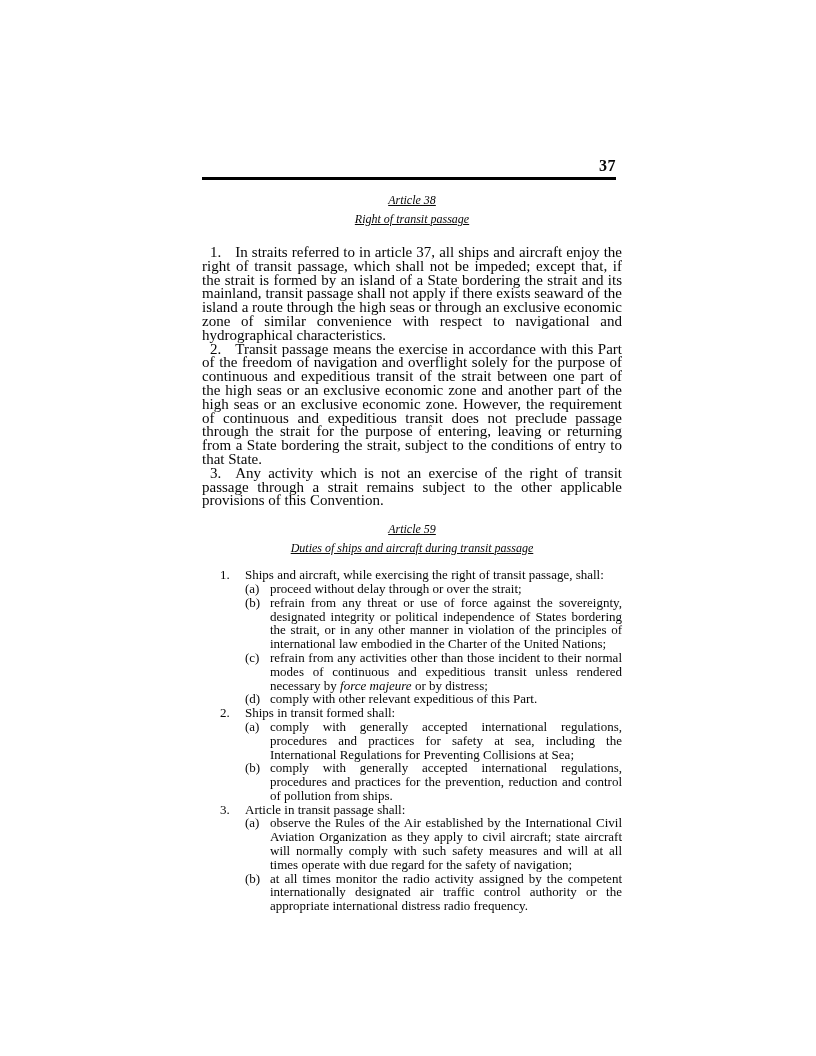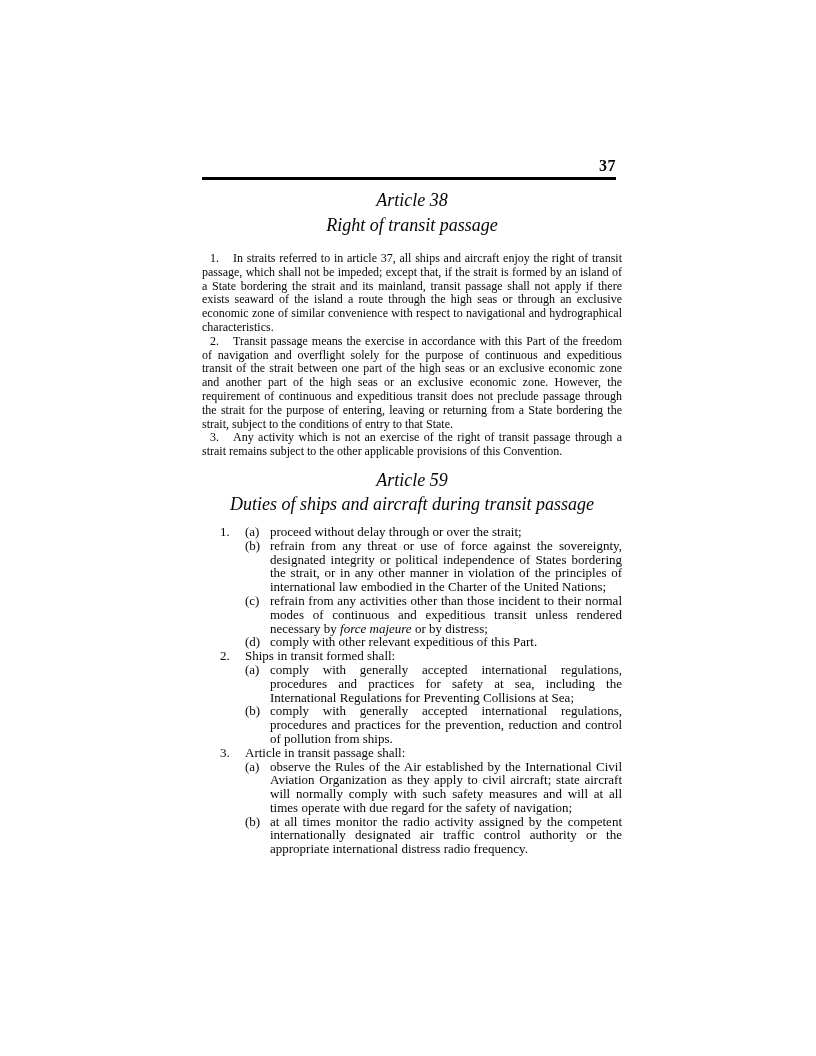--- a/index.html
+++ b/index.html
@@ -32,37 +32,38 @@
   }
   .header-rule {
     width: 414px;
     height: 3px;
     background: #000000;
     margin-top: 3px;
   }
   .art-title, .art-subtitle {
     text-align: center;
     font-style: italic;
-    font-size: 18px;
+    font-size: 12px;
     line-height: 14.5px;
-    margin: 10px;
+    margin: 4px;
+    text-decoration: underline;
   }
   .art-title.first {
     margin-top: 13px;
   }
   .art-title.later {
     margin-top: 14px;
   }
   .paras {
     margin-top: 20px;
   }
   .body-para {
     margin: 0;
     text-align: justify;
-    font-size: 12px;
+    font-size: 15px;
     line-height: 13.8px;
     text-indent: 8px;
   }
   .body-para .pnum {
     margin-right: 14px;
   }
   .list {
     margin-top: 13px;
     font-size: 13px;
     line-height: 13.8px;
@@ -119,20 +120,21 @@
     </section>
 
     <section>
       <p class="art-title later">Article 59</p>
       <p class="art-subtitle">Duties of ships and aircraft during transit passage</p>
 
       <div class="list">
 
         <div class="l1">
           <span class="l1num">1.</span>
+          <div class="l1text">Ships and aircraft, while exercising the right of transit passage, shall:</div>
           <div class="l2">
             <span class="l2num">(a)</span>
             <div class="l2text"><span>proceed without delay through or over the strait;</span><em></em><span></span></div>
           </div>
           <div class="l2">
             <span class="l2num">(b)</span>
             <div class="l2text"><span>refrain from any threat or use of force against the sovereignty, designated integrity or political independence of States bordering the strait, or in any other manner in violation of the principles of international law embodied in the Charter of the United Nations;</span><em></em><span></span></div>
           </div>
           <div class="l2">
             <span class="l2num">(c)</span>

